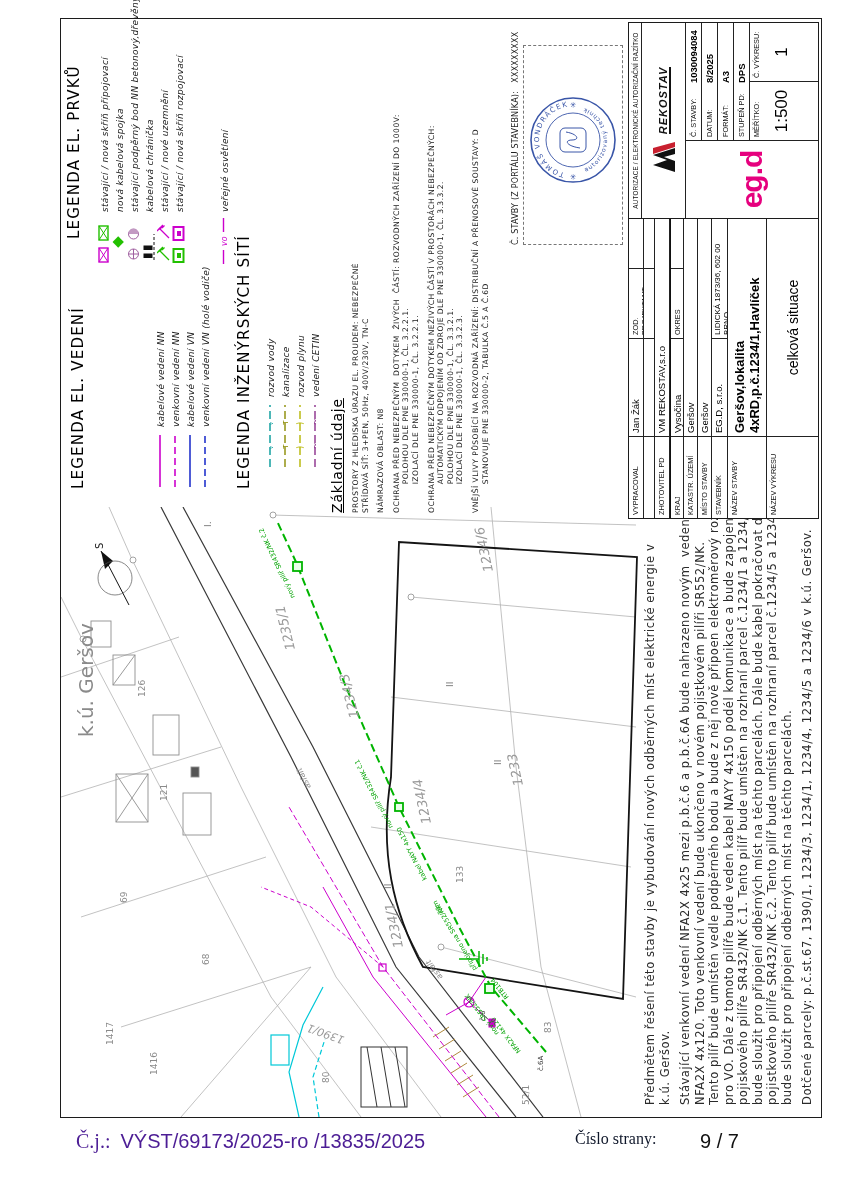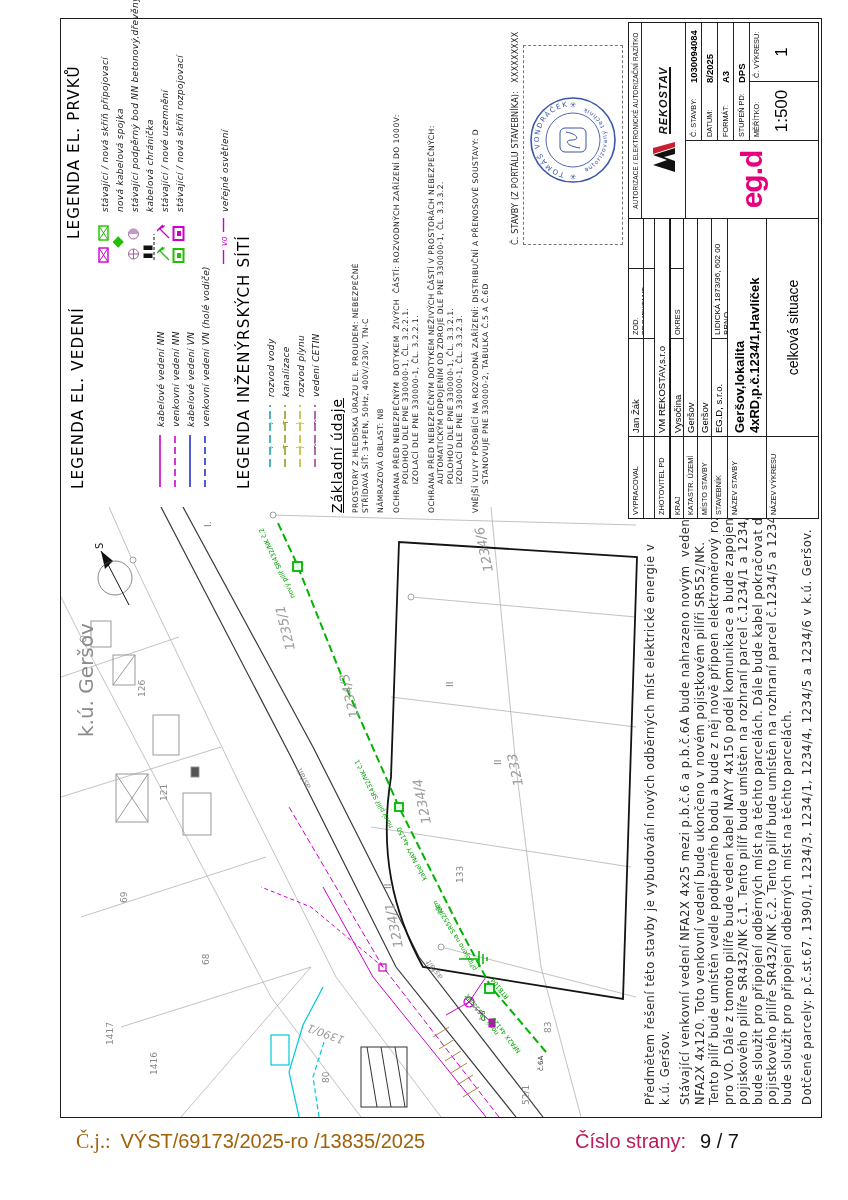--- a/index.html
+++ b/index.html
@@ -67,24 +67,24 @@
   .scale { flex:1; display:flex; }
   .scell { flex:1; border-right:1px solid #222; position:relative; }
   .scell:last-child { border-right:none; }
   .scell .l { position:absolute; left:3px; top:2px; font-size:7.3px; color:#111; }
   .scell .v { position:absolute; left:0; right:0; top:22px; text-align:center;
               font-size:17px; color:#000; }
 
   
   .footer { position:absolute; left:0; top:1126px; width:848px; height:44px; }
   .cj { position:absolute; left:76px; top:4px; font-family:"Liberation Serif", serif;
-        font-size:20px; color:#a16207; }
+        font-size:20px; color:#4c1d95; }
   .cjv { font-family:"Liberation Sans", sans-serif; font-size:20px; }
-  .strana { position:absolute; left:575px; top:4px; font-family:Liberation Sans, sans-serif;
-            font-size:20px; color:#be185d; }
+  .strana { position:absolute; left:575px; top:4px; font-family:Liberation Serif, serif;
+            font-size:16px; color:#0f172a; }
   .stranav { position:absolute; left:700px; top:4px; font-family:"Liberation Sans", sans-serif;
              font-size:20px; color:#111; }
 </style>
 </head>
 <body>
 
 <div class="page">
 
   <div class="sheet">
 

